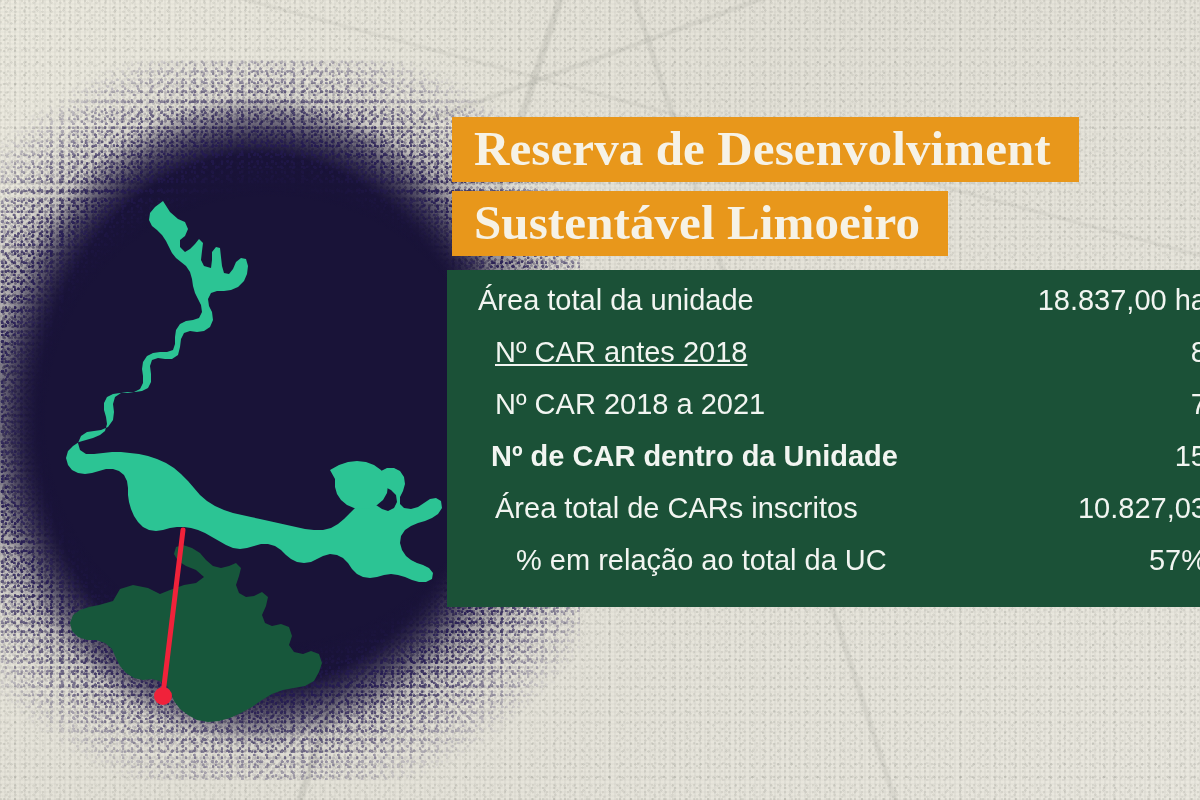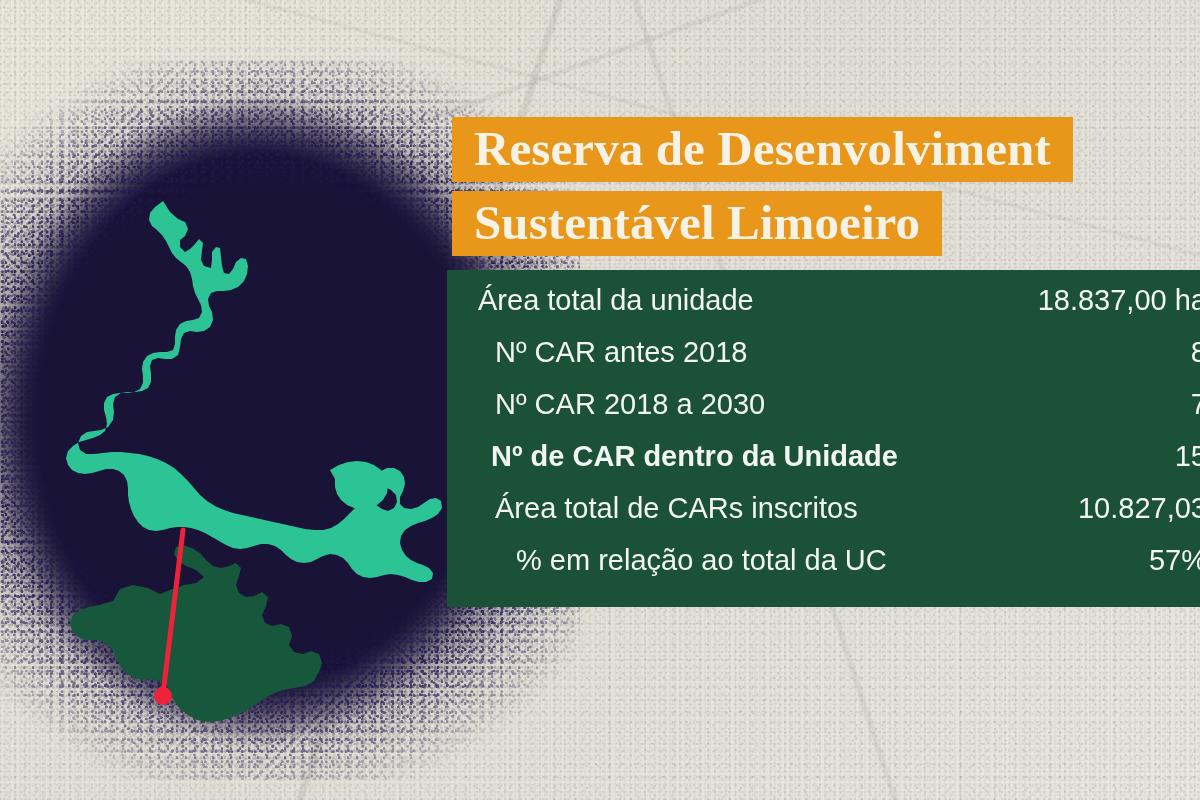--- a/index.html
+++ b/index.html
@@ -72,21 +72,21 @@
   #title-block{position:absolute;left:452px;top:117px;}
   .title-bar{
     display:block;
     background:#e8971b;
     color:#f6f2e6;
     font-family:"Liberation Serif", serif;
     font-weight:700;
     font-size:49px;
     line-height:55px;
     letter-spacing:.1px;
-    padding:4px 22px 6px 22px;
+    padding:4px 28px 6px 22px;
     white-space:nowrap;
     width:max-content;
   }
   #title-line-1{margin-bottom:9px;}
 
   
   #data-panel{
     position:absolute;left:447px;top:270px;width:760px;height:337px;
     background:#1b5137;
     box-sizing:border-box;
@@ -98,21 +98,21 @@
     height:52px;
     color:#f2f5f1;
     font-size:29px;
     white-space:nowrap;
   }
   .data-label{flex:0 0 auto;}
   .data-spacer{flex:1 1 auto;}
   .data-value{flex:0 0 auto;text-align:right;}
 
   .r0 .data-label{padding-left:31px;}
-  .r1 .data-label{padding-left:48px;}
+  .r1 .data-label{padding-left:48px;text-decoration:underline;}
   .r2 .data-label{padding-left:48px;}
   .r3 .data-label{padding-left:44px;font-weight:bold;}
   .r4 .data-label{padding-left:48px;}
   .r5 .data-label{padding-left:48px;margin-left:21px;}
 </style>
 </head>
 <body>
 
 <div id="paper"></div>
 
@@ -191,21 +191,21 @@
     <span class="data-value">18.837,00 ha</span>
   </div>
 
   <div class="data-row r1">
     <span class="data-label">Nº CAR antes 2018</span>
     <span class="data-spacer"></span>
     <span class="data-value">8</span>
   </div>
 
   <div class="data-row r2">
-    <span class="data-label">Nº CAR 2018 a 2030</span>
+    <span class="data-label">Nº CAR 2018 a 2021</span>
     <span class="data-spacer"></span>
     <span class="data-value">7</span>
   </div>
 
   <div class="data-row r3">
     <span class="data-label">Nº de CAR dentro da Unidade</span>
     <span class="data-spacer"></span>
     <span class="data-value">15</span>
   </div>
 

